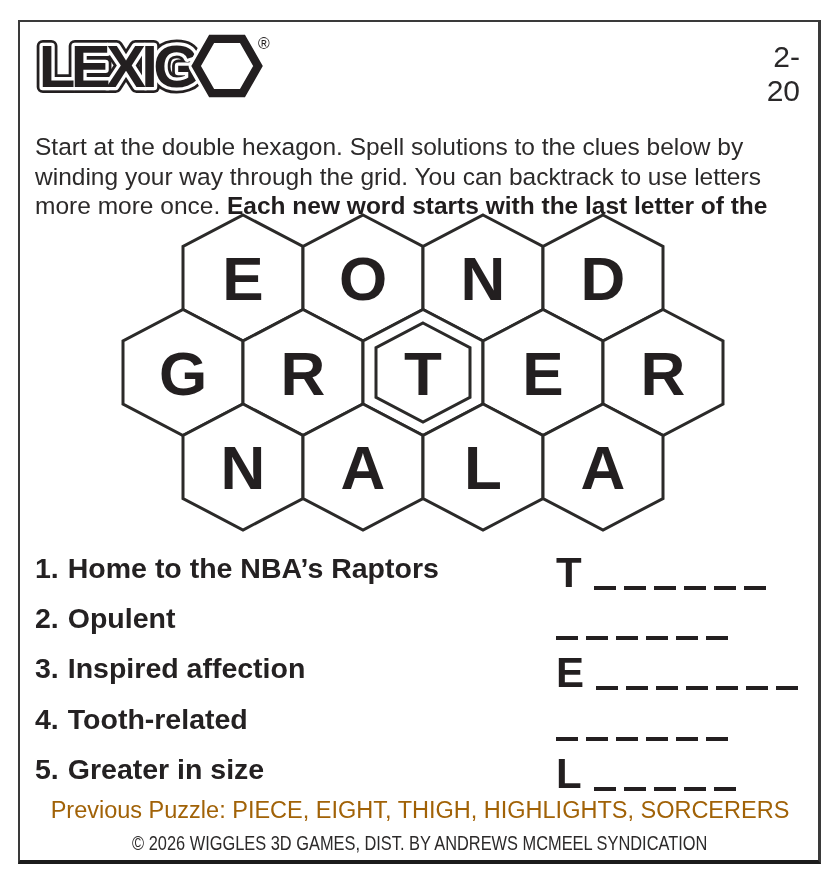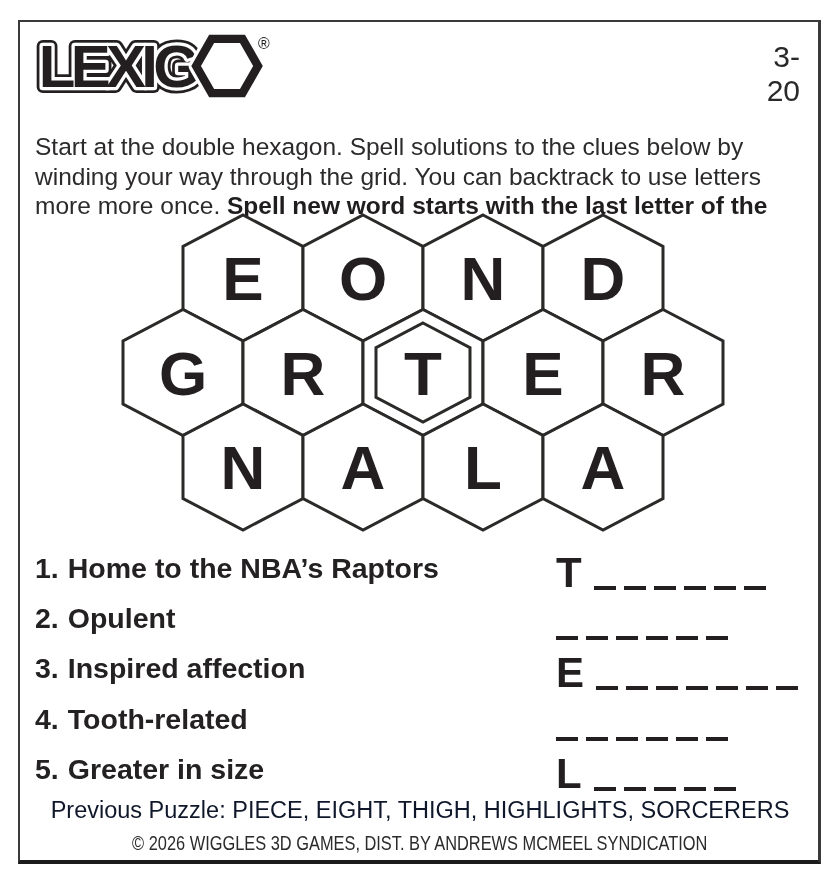--- a/index.html
+++ b/index.html
@@ -58,21 +58,21 @@
   .answer { position: absolute; left: 521px; top: 0; height: 42px;
             display: flex; align-items: flex-end; }
   .answer-letter { font-weight: bold; font-size: 42px; line-height: 42px;
                    color: #231f20; margin-right: 12px; }
   .dash { width: 22px; height: 4.5px; background: #231f20; margin-bottom: 4px;
           margin-right: 8px; }
   .dash:last-child { margin-right: 0; }
   
   .prev-puzzle {
     position: absolute; left: 20px; top: 797px; width: 800px;
-    text-align: center; font-size: 23.5px; color: #0f172a; white-space: nowrap;
+    text-align: center; font-size: 23.5px; color: #a16207; white-space: nowrap;
   }
   .copyright {
     position: absolute; left: 20px; top: 831px; width: 800px;
     text-align: center; font-size: 21px; color: #2c2a2a; white-space: nowrap;
   }
   .copyright .condense { display: inline-block; transform: scaleX(0.78);
                          transform-origin: center; }
 </style>
 </head>
 <body>
@@ -82,26 +82,26 @@
   <div class="frame"></div>
 
   <svg class="logo" viewBox="0 0 252 68">
     <text class="lg-outer" x="3" y="56">LEXIG</text>
     <text class="lg-inner" x="3" y="56">LEXIG</text>
     <polygon class="lg-hex-gap" points="171,34 187.5,5 220.5,5 237,34 220.5,63 187.5,63"></polygon>
     <polygon class="lg-hex" points="171,34 187.5,5 220.5,5 237,34 220.5,63 187.5,63"></polygon>
     <text class="lg-reg" x="237" y="16">®</text>
   </svg>
 
-  <div class="date-code">3-20</div>
+  <div class="date-code">2-20</div>
 
   <div class="instructions" id="instructions">
       <div><span>Start at the double hexagon. Spell solutions to the clues below by</span></div>
       <div><span>winding your way through the grid. You can backtrack to use letters</span></div>
-      <div><span>more more once. </span><b>Spell new word starts with the last letter of the</b></div>
+      <div><span>more more once. </span><b>Each new word starts with the last letter of the</b></div>
     </div>
 
   <svg class="hexgrid" id="hexgrid" viewBox="0 0 612 326">
       <polygon points="125,3 185,34.5 185,97.5 125,129 65,97.5 65,34.5" class="hex-cell"></polygon>
       <polygon points="245,3 305,34.5 305,97.5 245,129 185,97.5 185,34.5" class="hex-cell"></polygon>
       <polygon points="365,3 425,34.5 425,97.5 365,129 305,97.5 305,34.5" class="hex-cell"></polygon>
       <polygon points="485,3 545,34.5 545,97.5 485,129 425,97.5 425,34.5" class="hex-cell"></polygon>
       <polygon points="65,97.5 125,129 125,192 65,223.5 5,192 5,129" class="hex-cell"></polygon>
       <polygon points="185,97.5 245,129 245,192 185,223.5 125,192 125,129" class="hex-cell"></polygon>
       <polygon points="305,97.5 365,129 365,192 305,223.5 245,192 245,129" class="hex-cell"></polygon>

